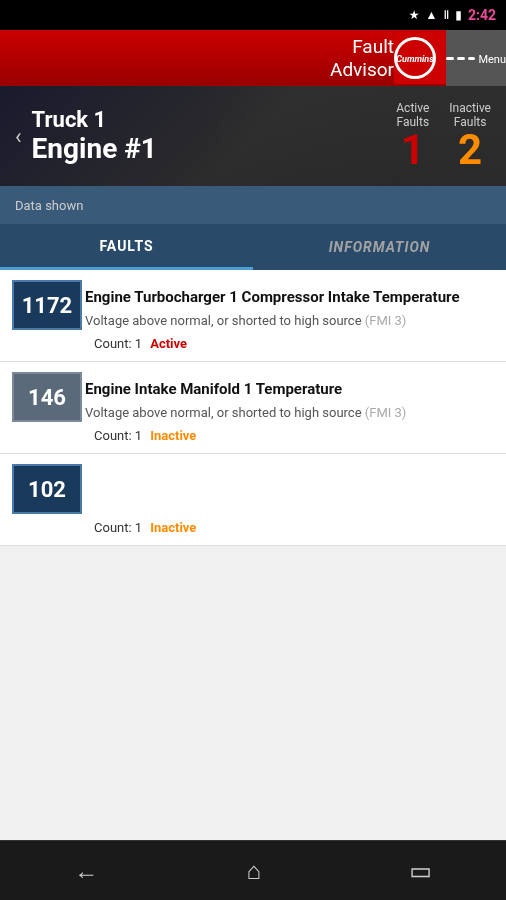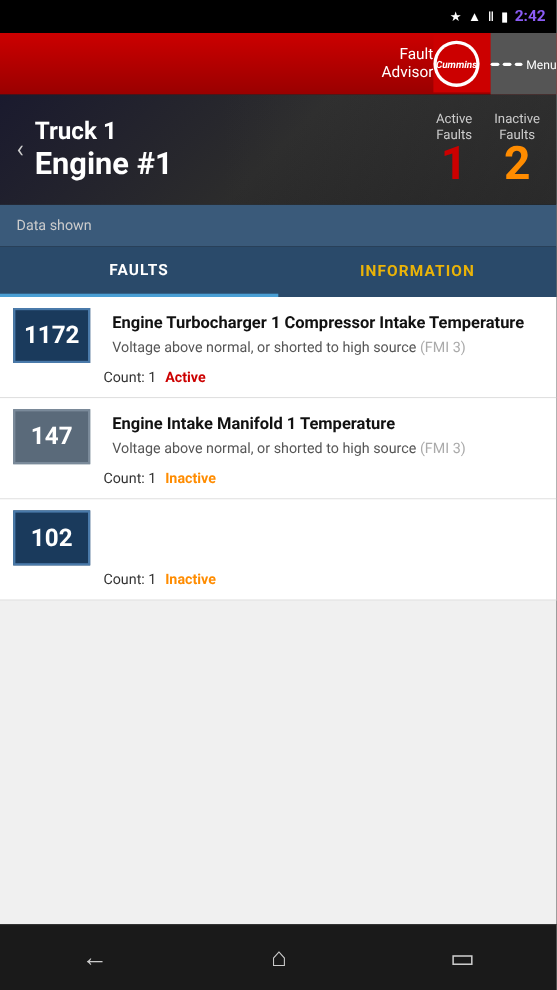--- a/index.html
+++ b/index.html
@@ -21,21 +21,21 @@
       justify-content: flex-end;
       padding: 0 10px;
       gap: 8px;
     }
     .status-bar-icons {
       display: flex;
       align-items: center;
       gap: 6px;
     }
     .status-time {
-      color: #8b5cf6;
+      color: #ec4899;
       font-size: 14px;
       font-weight: bold;
     }
     .status-icon {
       color: #fff;
       font-size: 12px;
     }
 
     
     .header {
@@ -48,21 +48,21 @@
     }
     .header-title {
       color: #fff;
       font-size: 18px;
       font-weight: bold;
       text-align: center;
       flex: 1;
     }
     .header-title span {
       display: block;
-      font-size: 14px;
+      font-size: 19px;
       font-weight: normal;
       text-align: right;
     }
     .cummins-logo {
       width: 52px;
       height: 52px;
       display: flex;
       align-items: center;
       justify-content: flex-start;
       background: #cc0000;
@@ -207,31 +207,32 @@
       font-size: 14px;
       font-weight: bold;
       letter-spacing: 1px;
       position: relative;
     }
     .tab.active {
       color: #fff;
       border-bottom: 3px solid #4a9fd4;
     }
     .tab.inactive {
-      color: #eab308;
+      color: #a3a3a3;
+      font-style: italic;
     }
     .fault-item {
       background: #fff;
       border-bottom: 1px solid #ddd;
       padding: 10px 12px;
     }
     .fault-top-row {
       display: flex;
-      align-items: center;
-      gap: 20px;
+      align-items: flex-end;
+      gap: 3px;
     }
     .fault-code-box {
       width: 70px;
       min-height: 50px;
       display: flex;
       align-items: center;
       justify-content: center;
       font-size: 22px;
       font-weight: bold;
       color: #fff;
@@ -396,21 +397,21 @@
         <span>Count:</span>
         <span>1</span>
       </span>
       <span class="fault-status active">Active</span>
     </div>
   </div>
 
   <div class="fault-item">
     <div class="fault-top-row">
       <div class="fault-code-box inactive-fault">
-        <span>147</span>
+        <span>146</span>
       </div>
       <div class="fault-info">
         <div class="fault-title">Engine Intake Manifold 1 Temperature</div>
         <div class="fault-description">
           <span>Voltage above normal, or shorted to high source</span>
           <span class="fault-fmi">(FMI 3)</span>
         </div>
       </div>
     </div>
     <div class="fault-bottom-row">

